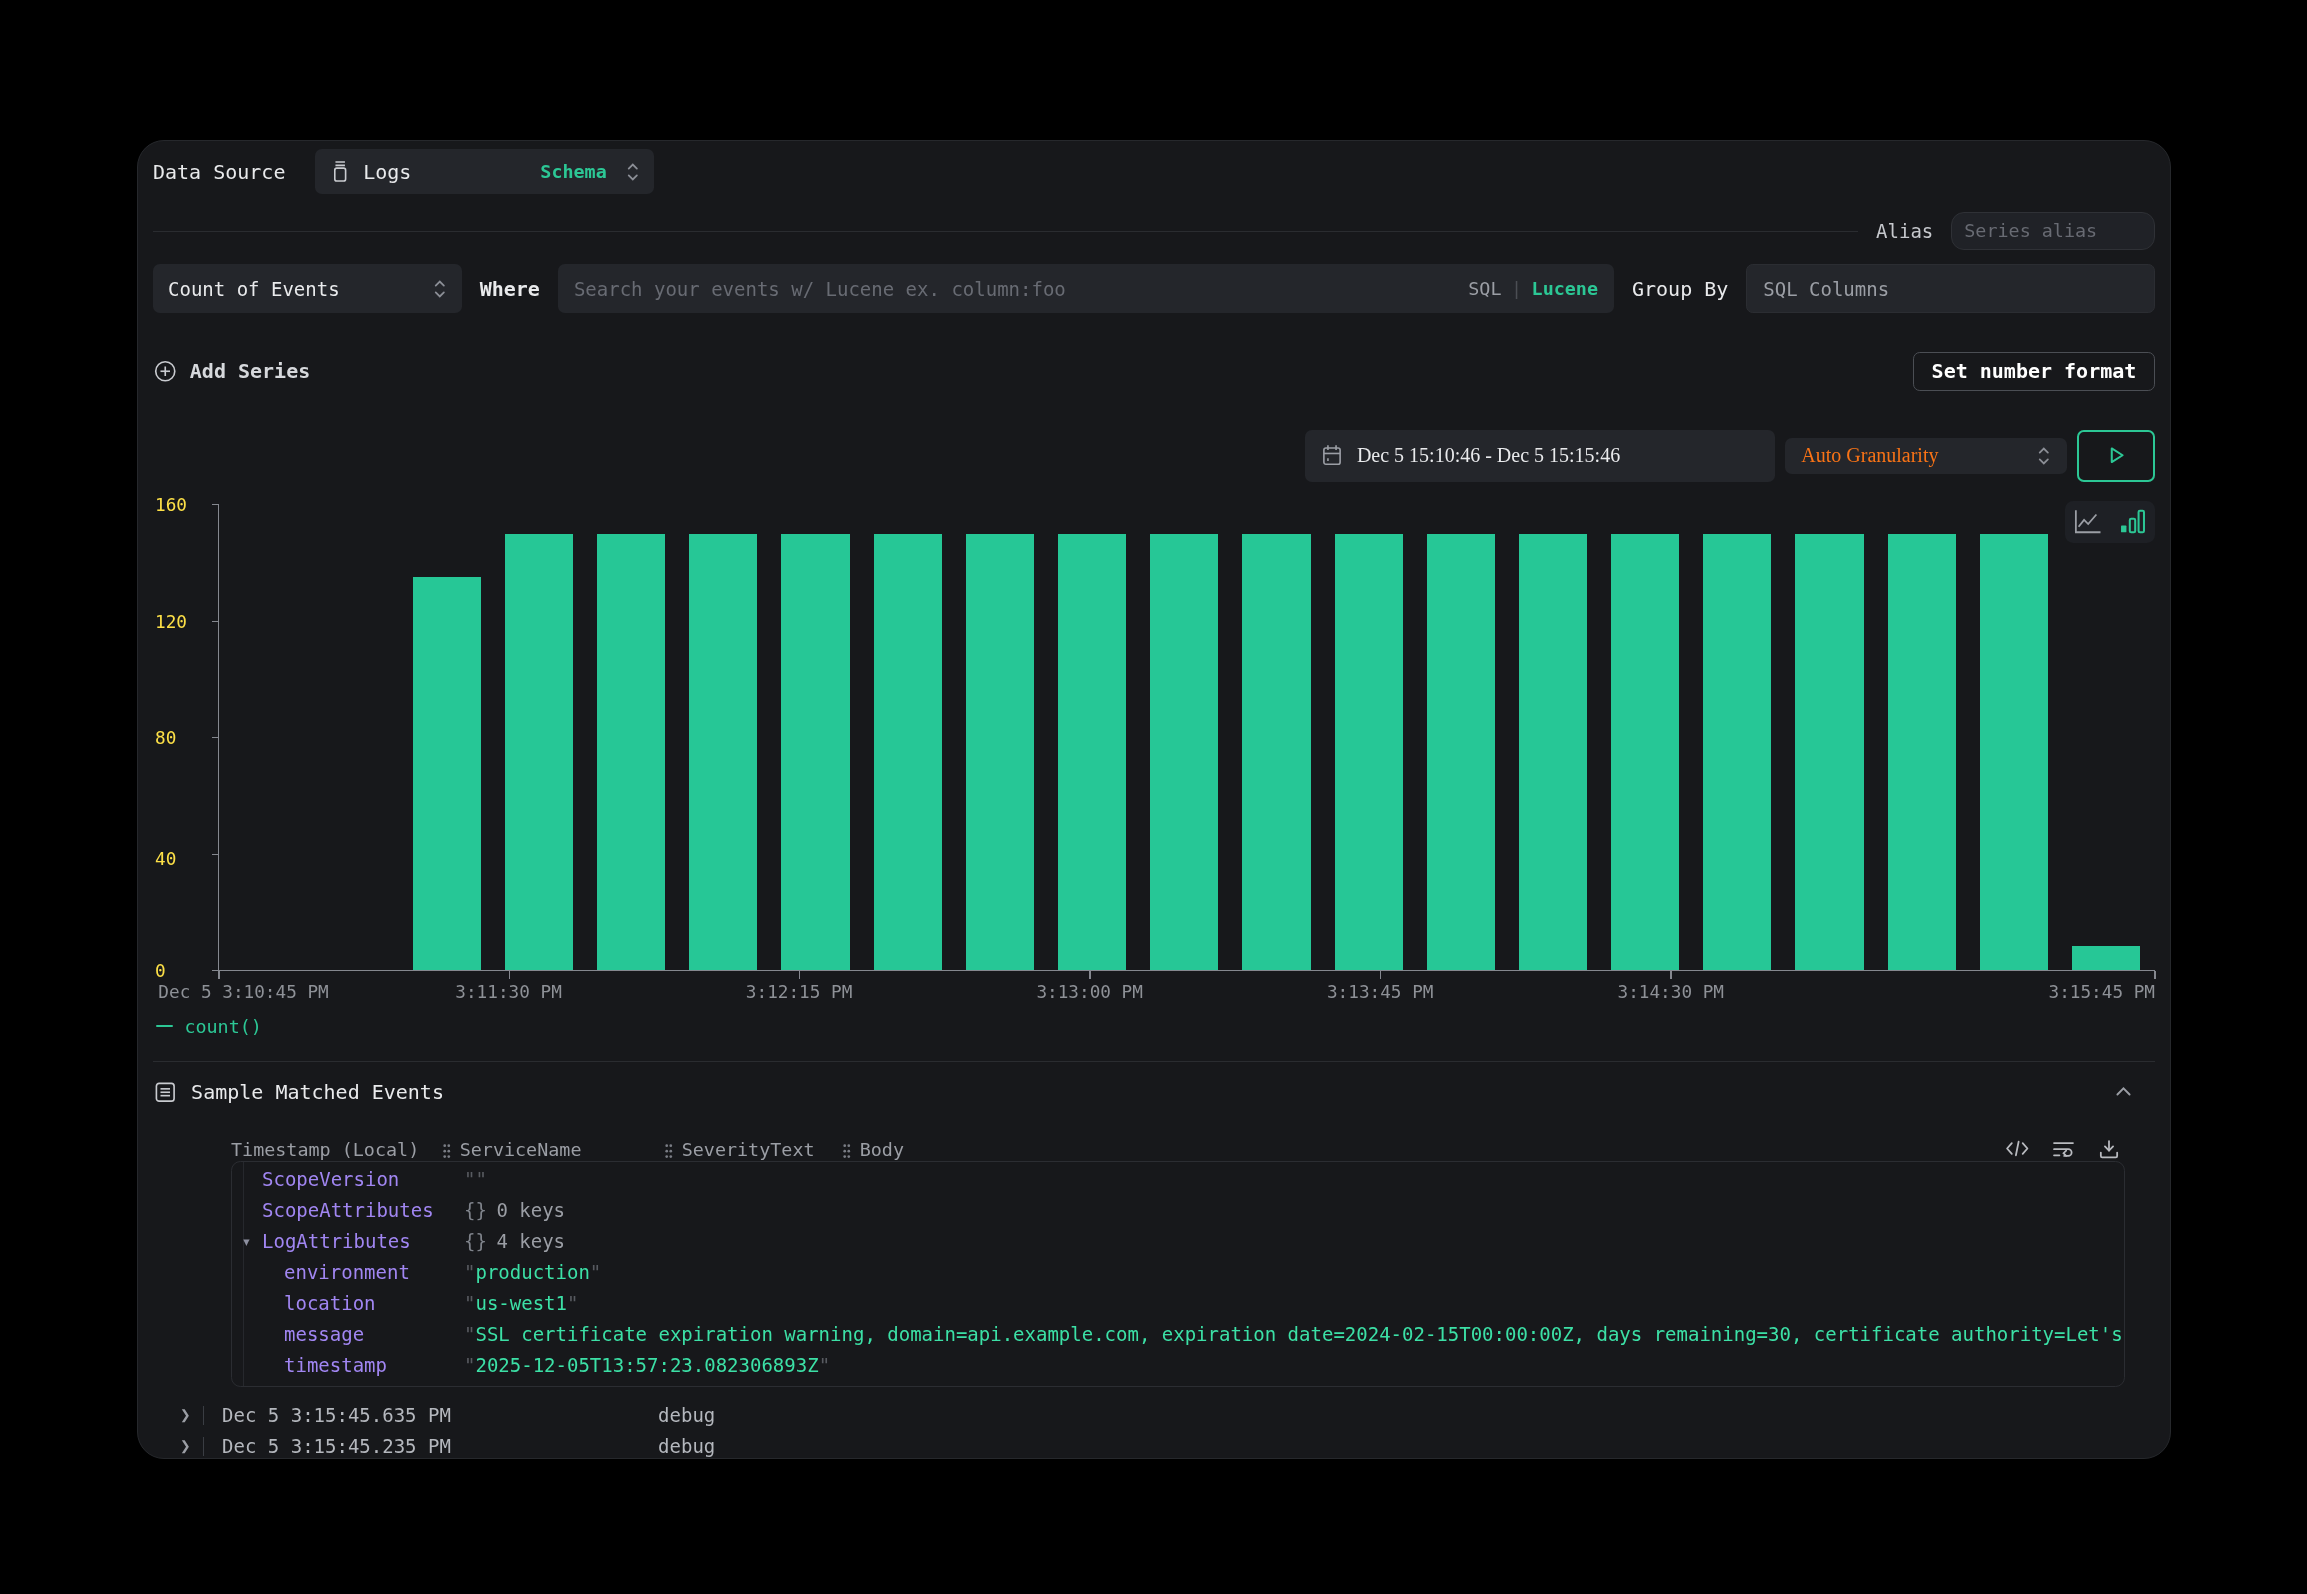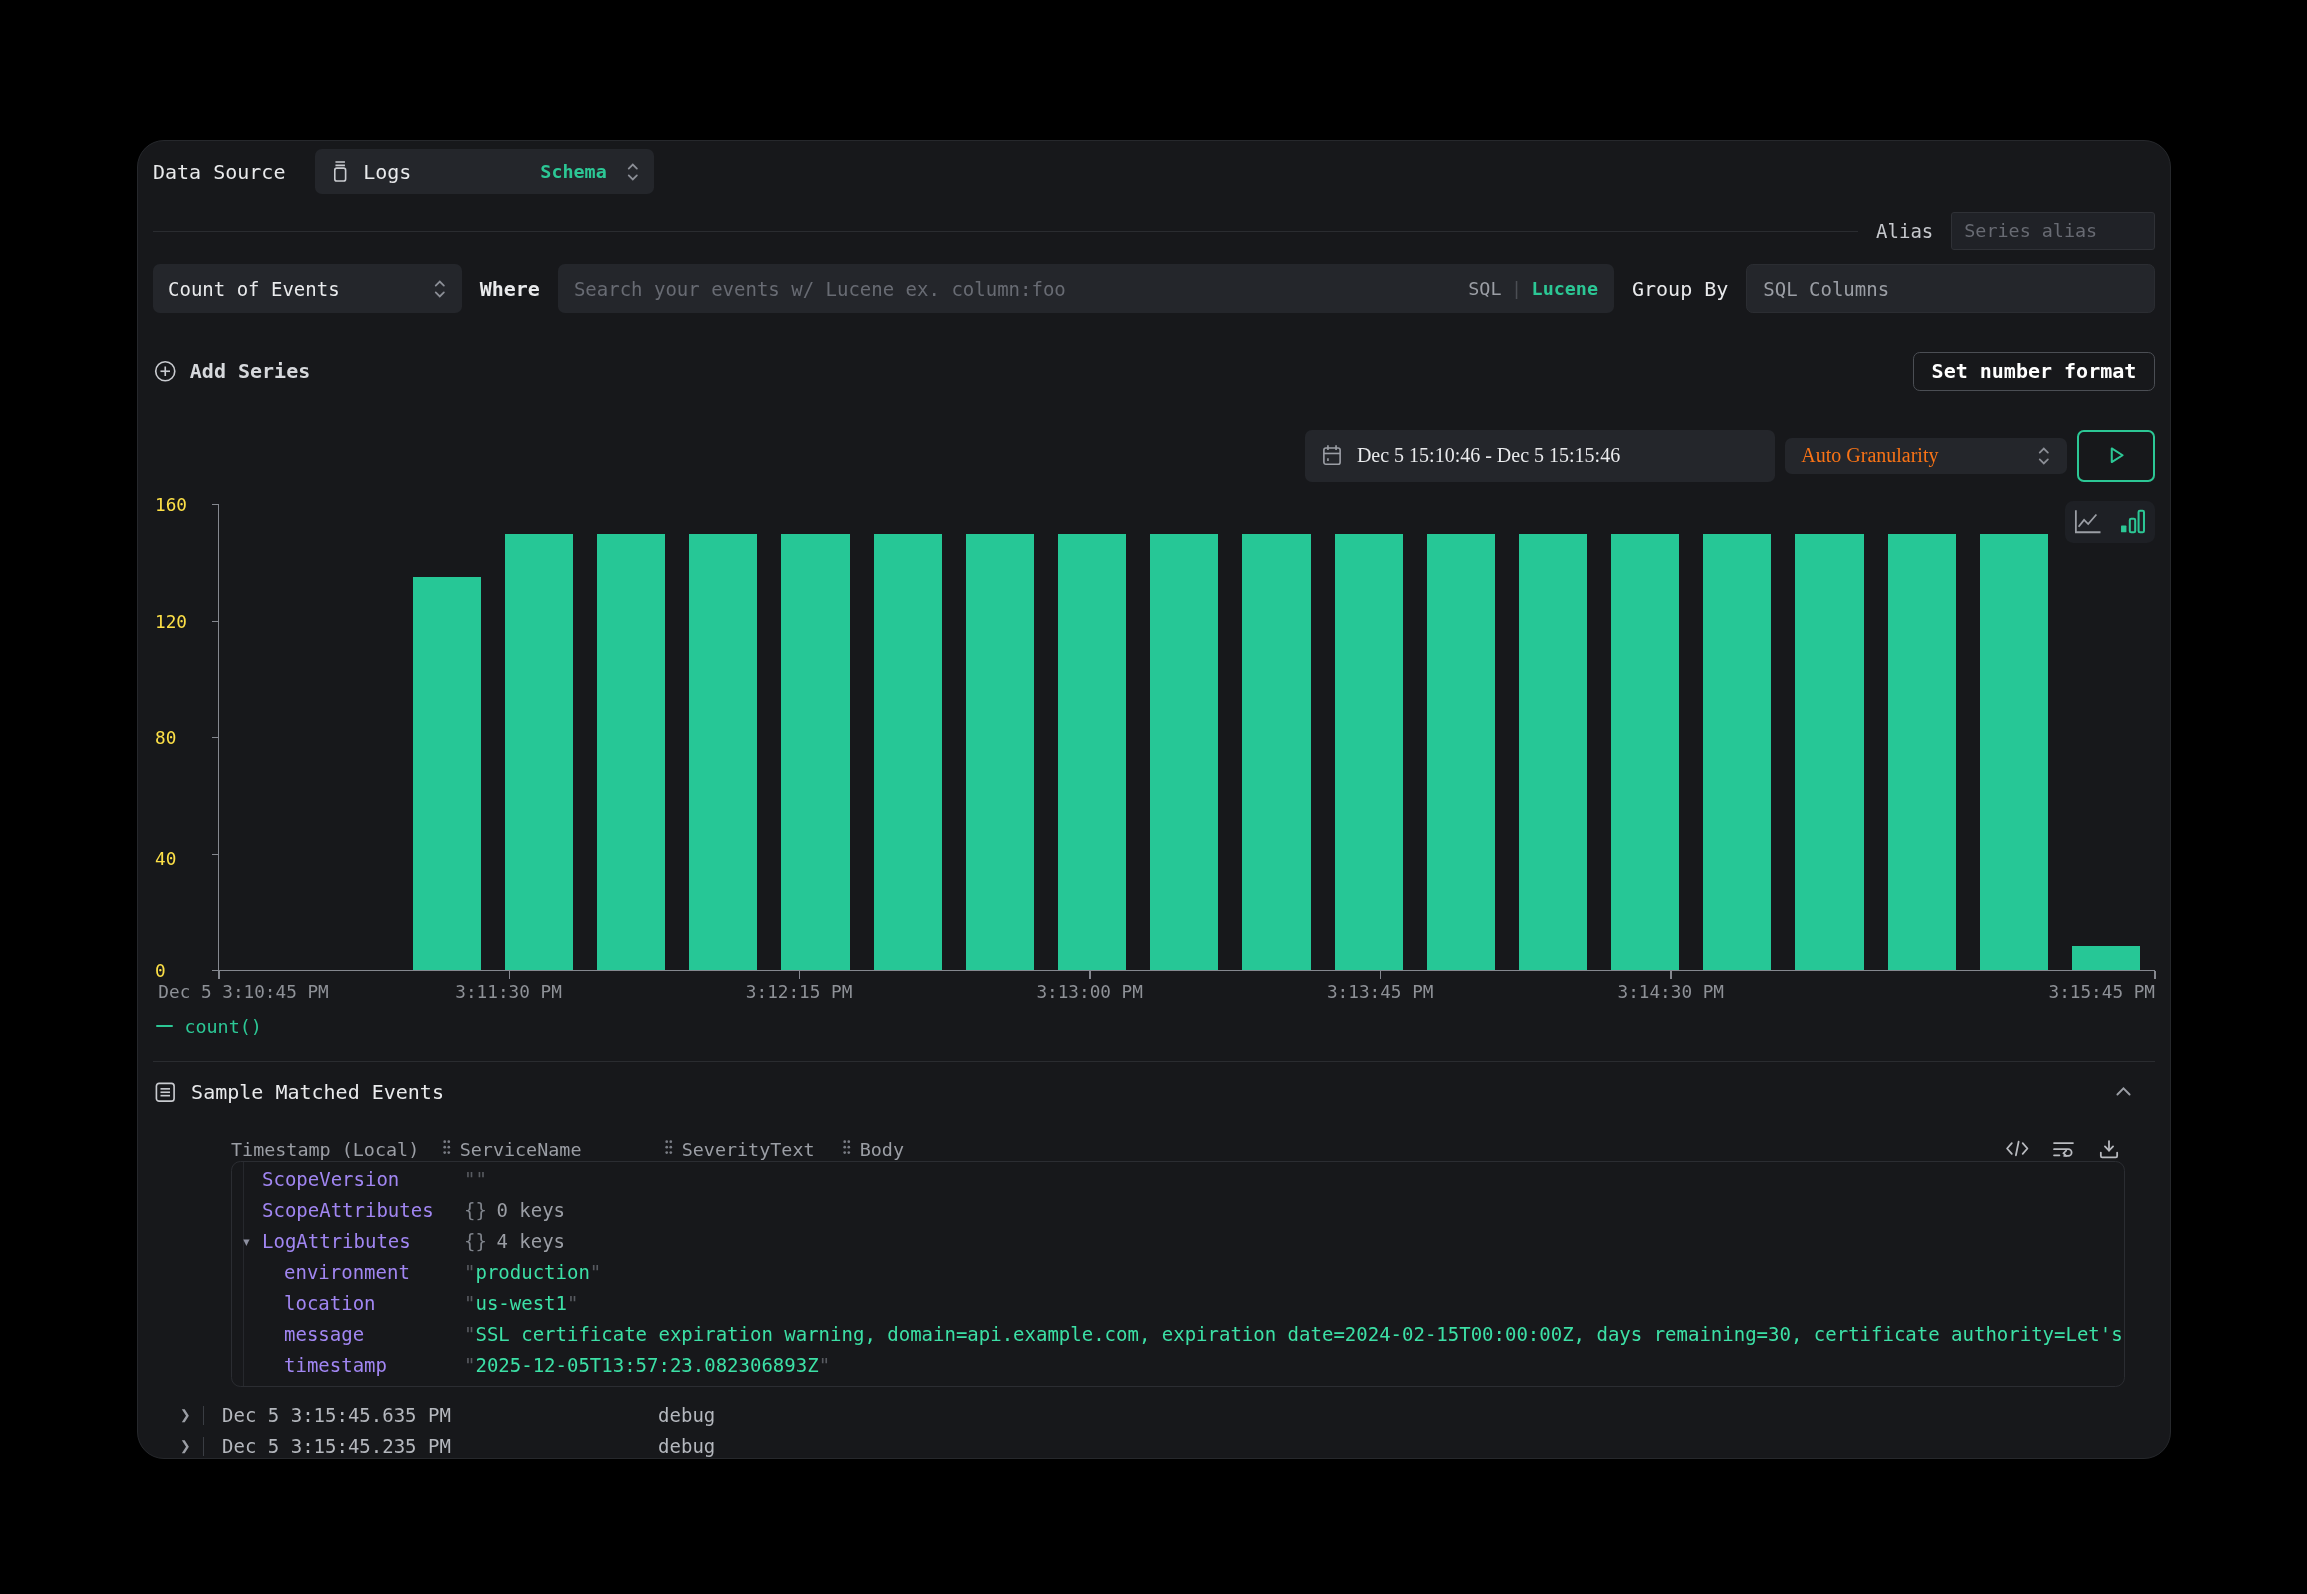--- a/index.html
+++ b/index.html
@@ -27,21 +27,21 @@
     width:339px; height:45px; background:#24262b; border-radius:6.8px;
     padding:0 15px; cursor:pointer;
   }
   .select-logs .grow, .grow { flex:1; }
   .schema-lbl { color:#2cc795; font-weight:bold; font-size:18.4px; margin-right:6.8px; }
   
   .row-alias { display:flex; align-items:center; gap:17.7px; height:38px; margin-top:17.7px; }
   .hline { flex:1; height:0.7px; background:#2a2c30; }
   .alias-input {
     width:204px; height:38px; background:#202227; border:0.7px solid #2f3136;
-    border-radius:3px; color:#e9eaec; font-size:18.4px; padding:0 12.3px;
+    border-radius:13px; color:#e9eaec; font-size:18.4px; padding:0 12.3px;
     font-family:"DejaVu Sans Mono", monospace;
   }
   .alias-input::placeholder, .gb-input::placeholder { color:#686b73; }
   
   .row-query { display:flex; align-items:center; gap:17.7px; height:42px; margin-top:17.7px; }
   .select-agg {
     display:flex; align-items:center; width:309px; height:49px;
     background:#24262b; border-radius:6.8px; padding:0 15px; cursor:pointer;
     color:#e9eaec; font-size:19px;
   }
@@ -108,21 +108,21 @@
   .xlabel.first { transform:translateX(-35%); }
   .xlabel.last { transform:translateX(-100%); }
   .legend { position:absolute; left:2.7px; top:515px; display:flex; align-items:center; gap:11px; }
   .legend-dash { width:17.7px; height:2.7px; background:#2cc795; border-radius:1.4px; }
   .legend-name { color:#2cc795; font-size:18.4px; }
   
   .events-divider { height:0.7px; background:#2a2c30; margin-top:22.5px; }
   .events-header { display:flex; align-items:center; gap:13.6px; margin-top:15px; height:30px; }
   .events-title { color:#e9eaec; font-size:20px; }
   .table-head { display:flex; align-items:center; margin-top:30px; height:24.5px; color:#9b9ea5; font-size:18.4px; padding-left:78px; }
-  .col { display:flex; align-items:flex-start; gap:8.2px; white-space:nowrap; }
+  .col { display:flex; align-items:flex-end; gap:8.2px; white-space:nowrap; }
   .col-1 { width:211px; } .col-2 { width:222px; } .col-3 { width:178px; } .col-4 { flex:1; }
   .head-icons { display:flex; align-items:center; gap:23px; padding-right:35px; }
   .attrs-panel {
     position:relative; margin-left:78px; width:1894px; height:226px;
     border:1.4px solid #2b2d32; border-radius:9.5px; overflow:hidden;
   }
   .tree-guide { position:absolute; left:11px; top:0; bottom:0; width:1.4px; background:#26282d; }
   .attrs-list { padding-top:1.4px; }
   .attr-row { display:flex; align-items:center; height:31px; padding-left:30px; font-size:19px; white-space:nowrap; overflow:hidden; position:relative; }
   .attr-row.indent { padding-left:52px; }

